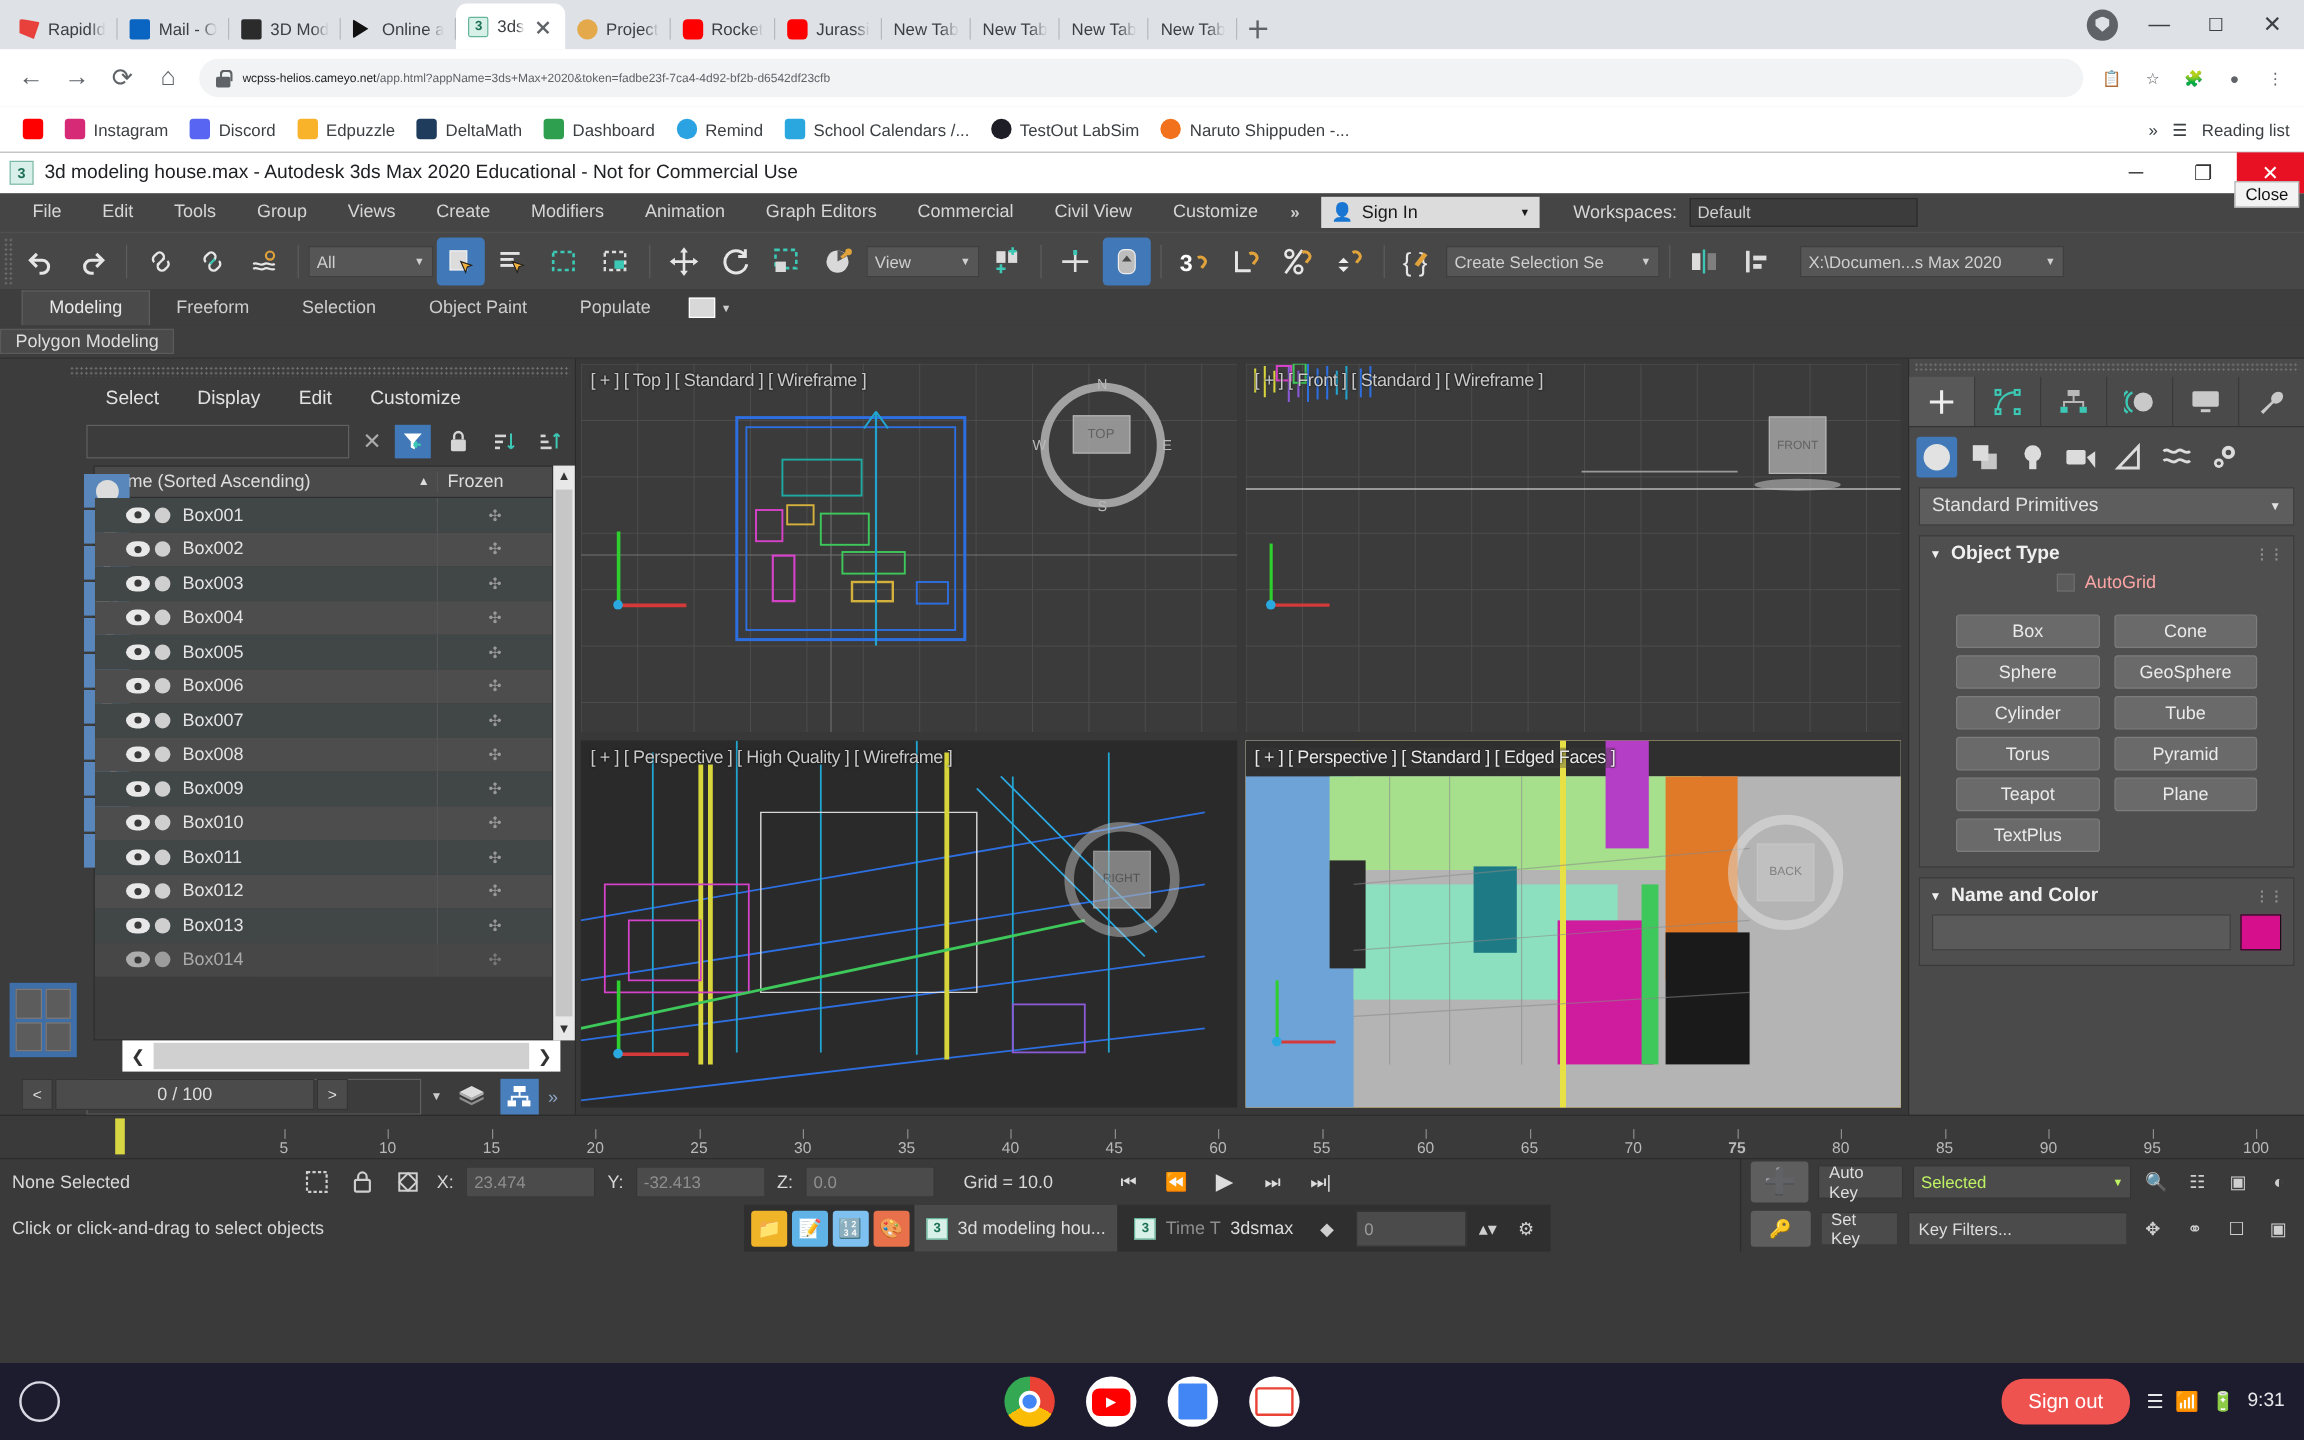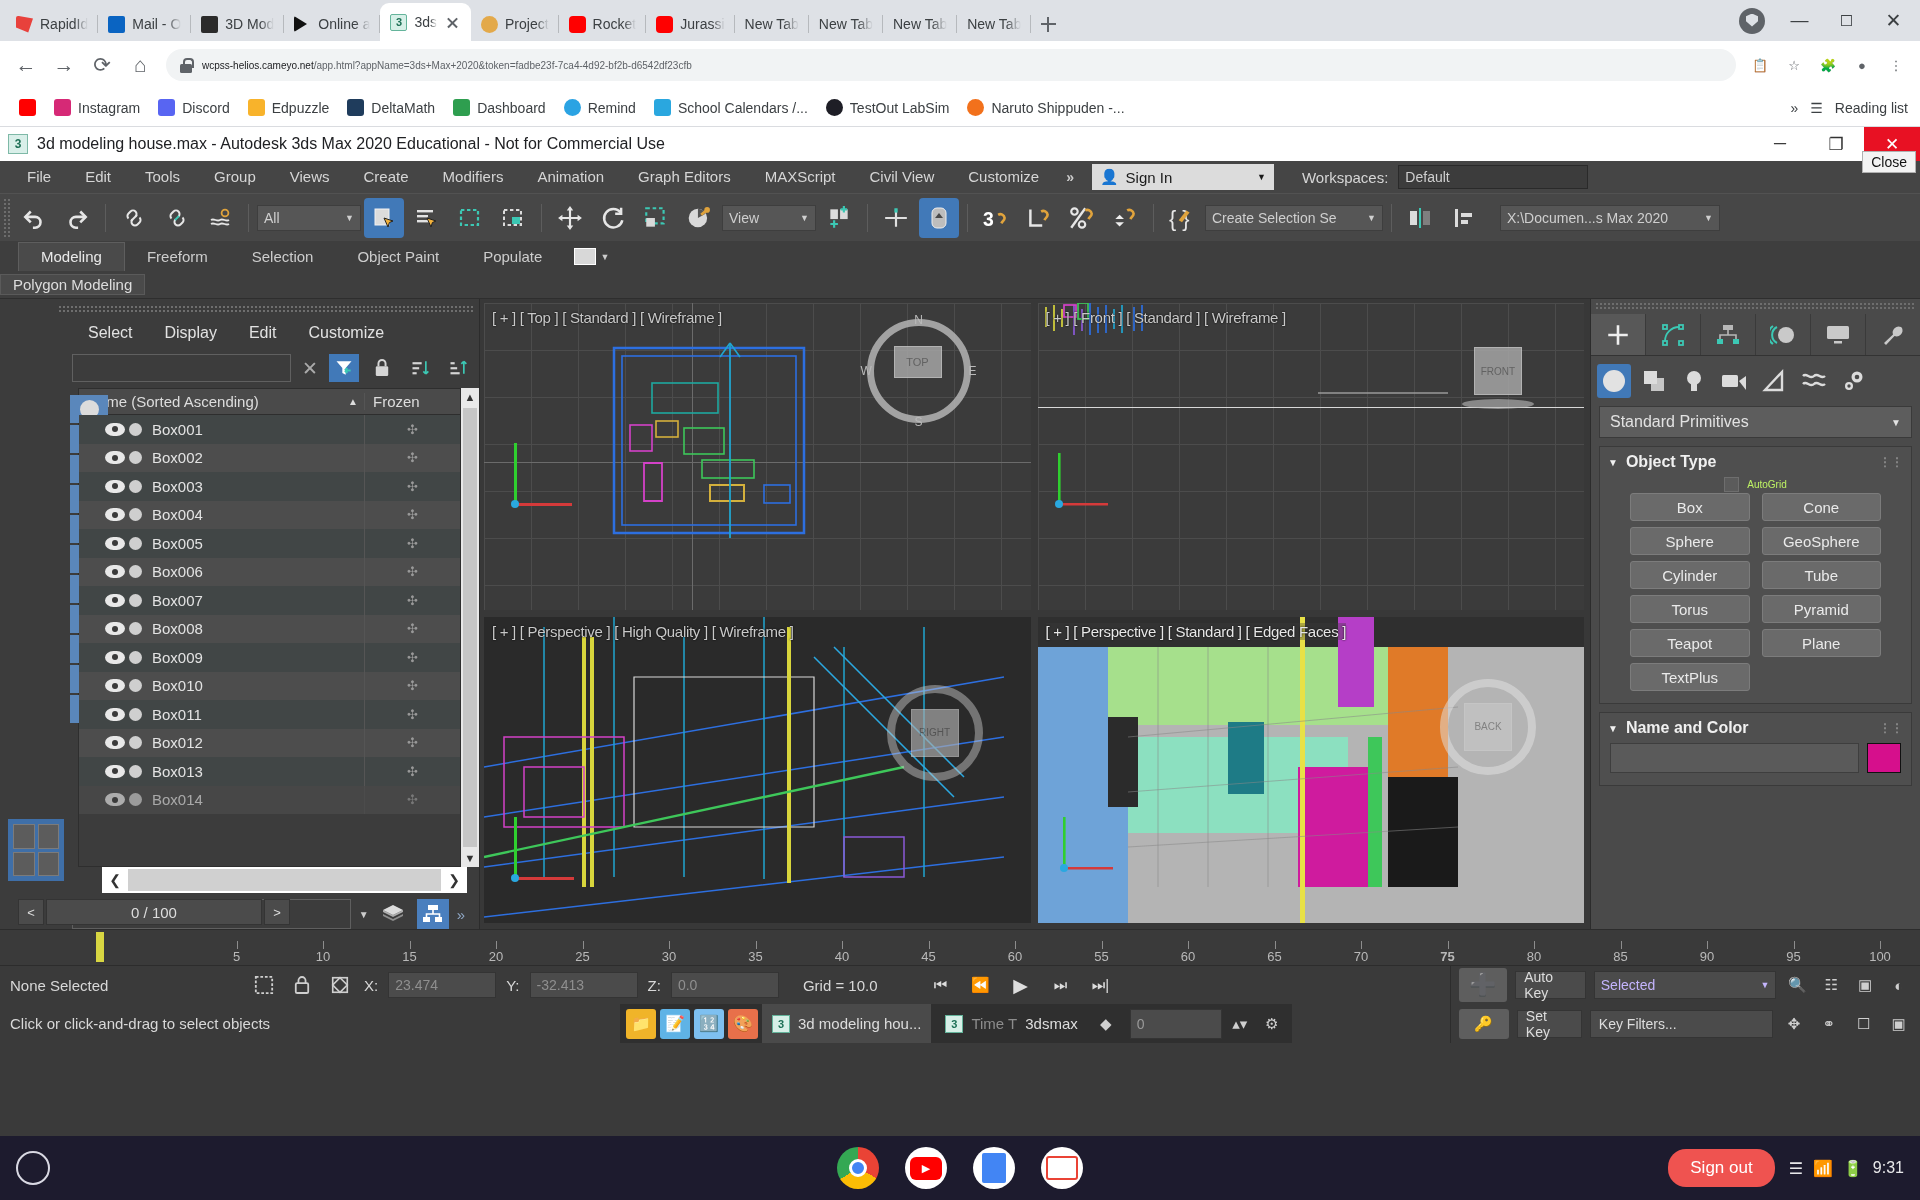--- a/index.html
+++ b/index.html
@@ -182,21 +182,21 @@
   .mxscript .pad { height: 46px; background: #e6cfd2; margin: 3px; border: 1px solid #aa9296;}
   .mxscript .lbl { font-size: 15px; color: #111; background:#e9e9e9; margin: 0 3px; padding: 1px 4px; font-family:"Liberation Mono",monospace;}
   .stcol { flex: 1; display: flex; flex-direction: column; }
   .strow { height: 39px; display: flex; align-items: center; gap: 10px; padding-left: 10px; font-size: 15px; color: #d8d8d8;}
   .coordfield { width: 108px; height: 26px; background: #4b4b4b; border: 1px solid #343434; color: #8f8f8f; font-size:14px; display:flex;align-items:center;padding:0 6px;}
   .strip { display: flex; align-items: center; gap: 6px; }
   .playbtn { width: 34px; height: 30px; display:flex;align-items:center;justify-content:center;color:#ddd;font-size:15px;}
   .rightstatus { width: 470px; display: flex; flex-direction: column; border-left: 1px solid #2c2c2c;}
   .rsrow { height: 39px; display: flex; align-items: center; gap: 8px; padding: 0 8px; }
   .keybtn { height: 28px; background: #4b4b4b; border: 1px solid #343434; color: #ddd; font-size: 14px; display:flex;align-items:center;padding:0 8px;}
-  .selcombo { width: 196px; height: 28px; background: #4b4b4b; border: 1px solid #343434; color: #c4b5fd; font-size: 14px; display:flex;align-items:center;padding:0 6px;}
+  .selcombo { width: 196px; height: 28px; background: #4b4b4b; border: 1px solid #343434; color: #bef264; font-size: 14px; display:flex;align-items:center;padding:0 6px;}
   .selcombo .caret{margin-left:auto;font-size:9px;}
   .sicon { width: 28px; height: 28px; display:flex;align-items:center;justify-content:center;color:#cfcfcf;font-size:15px;}
 
   .tasktray { position:absolute; left: 620px; bottom: 0; height: 39px; background:#2f2f2f; display:flex; align-items:center; gap:4px; padding:0 6px;}
   .trayicon { width: 30px; height: 30px; border-radius:3px; display:flex;align-items:center;justify-content:center;font-size:16px;}
   .taskbtn { height: 39px; display:flex; align-items:center; gap:8px; padding: 0 10px; font-size:15px; color:#ddd;}
   .taskbtn.on { background:#4a4a4a;}
 
   
   .shelf { position: fixed; left:0; bottom:0; width: 1920px; height: 64px; background: #1d1b2e; display:flex; align-items:center; padding: 0 16px; }
@@ -347,21 +347,21 @@
   <div class="menubar">
     <div class="mi">File</div>
     <div class="mi">Edit</div>
     <div class="mi">Tools</div>
     <div class="mi">Group</div>
     <div class="mi">Views</div>
     <div class="mi">Create</div>
     <div class="mi">Modifiers</div>
     <div class="mi">Animation</div>
     <div class="mi">Graph Editors</div>
-    <div class="mi">MAXScript</div>
+    <div class="mi">Commercial</div>
     <div class="mi">Civil View</div>
     <div class="mi">Customize</div>
     <div class="chevmore">»</div>
     <div class="signin">
       <span>👤</span>
       <span>Sign In</span>
       <span class="caret">▼</span>
     </div>
     <div class="wspace">
       <span>Workspaces:</span>
@@ -1038,21 +1038,21 @@
       <div style="margin:0 8px 8px;height:32px;background:#5d5d5d;border:1px solid #3a3a3a;display:flex;align-items:center;padding:0 10px;font-size:16px;color:#e2e2e2">
         <span>Standard Primitives</span>
         <span style="margin-left:auto;font-size:10px">▼</span>
       </div>
       <div style="margin:0 8px;background:#4f4f4f;border:1px solid #3a3a3a">
         <div style="display:flex;align-items:center;gap:8px;padding:6px 8px;font-size:16px;color:#f0f0f0;font-weight:bold">
           <span style="font-size:10px">▼</span>
           <span>Object Type</span>
           <span style="margin-left:auto;color:#8d8d8d;font-size:12px">⋮⋮</span>
         </div>
-        <div style="display:flex;align-items:center;gap:8px;justify-content:center;padding-bottom:1px;color:#bef264;font-size:10px">
+        <div style="display:flex;align-items:center;gap:8px;justify-content:center;padding-bottom:18px;color:#fca5a5;font-size:15px">
           <span style="width:15px;height:15px;background:#5b5b5b;border:1px solid #6e6e6e;display:inline-block"></span>
           <span>AutoGrid</span>
         </div>
         <div style="display:grid;grid-template-columns:1fr 1fr;gap:6px 12px;padding:0 30px 12px">
           <div class="otb">Box</div>
           <div class="otb">Cone</div>
           <div class="otb">Sphere</div>
           <div class="otb">GeoSphere</div>
           <div class="otb">Cylinder</div>
           <div class="otb">Tube</div>

